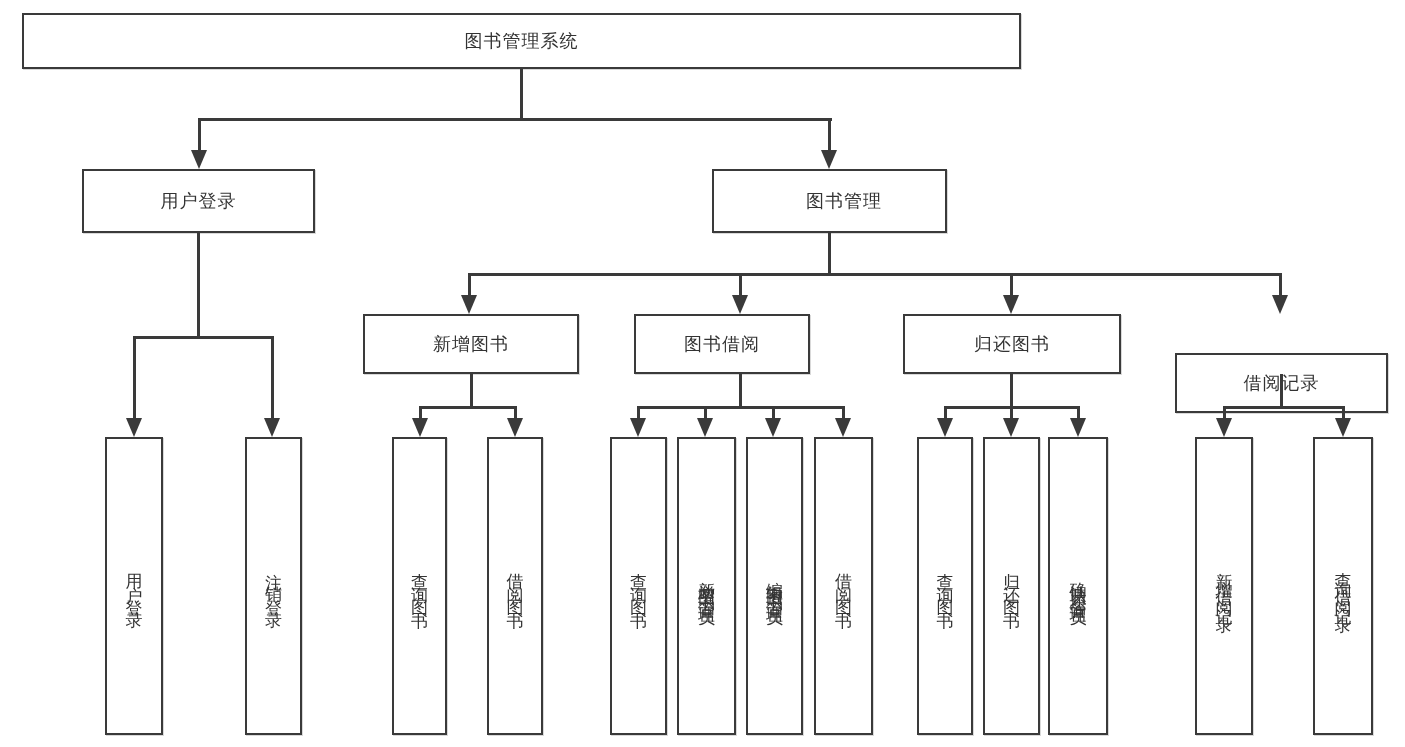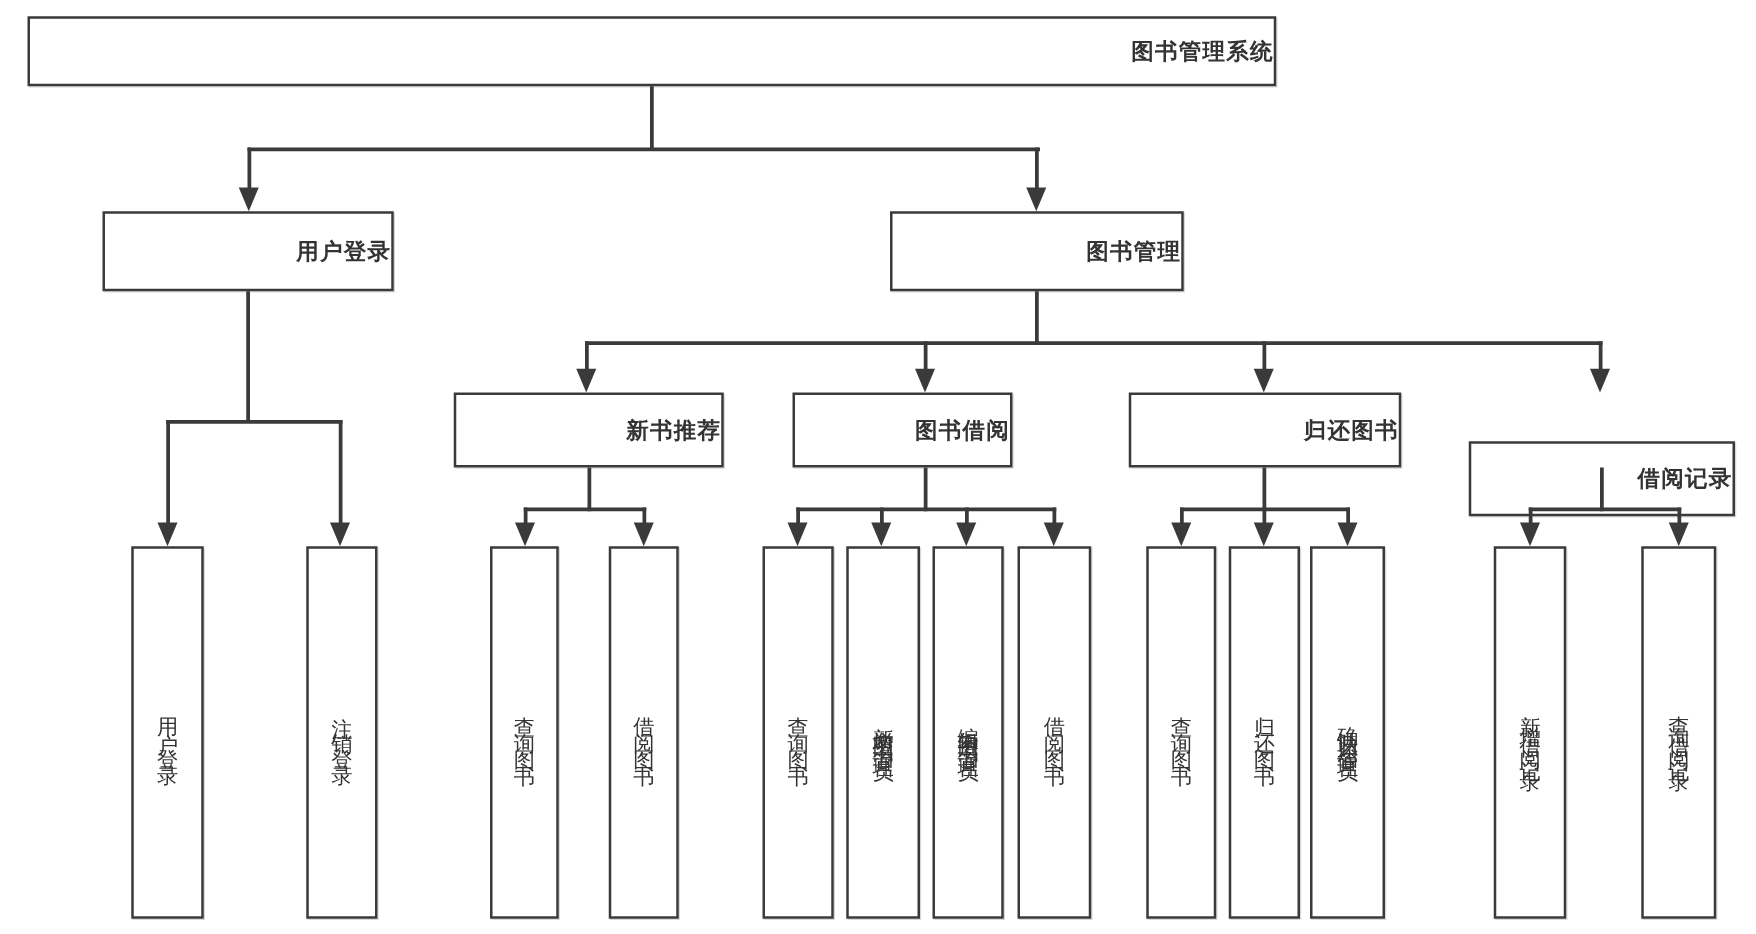--- a/index.html
+++ b/index.html
@@ -15,26 +15,25 @@
     background: #ffffff;
     overflow: hidden;
   }
   .hbox {
     position: absolute;
     box-sizing: border-box;
     border: 2px solid #3a3a3a;
     background: #ffffff;
     display: flex;
     align-items: center;
-    justify-content: flex-end;
+    justify-content: center;
     color: #333333;
     font-size: 18px;
     letter-spacing: 1px;
     box-shadow: 1px 1px 0 rgba(0,0,0,0.15);
-    font-weight: bold;
   }
   .vbox {
     position: absolute;
     box-sizing: border-box;
     border: 2px solid #3a3a3a;
     background: #ffffff;
     display: flex;
     align-items: center;
     justify-content: center;
     color: #333333;
@@ -112,21 +111,21 @@
   <div class="vline" style="left:468px; top:273px; height:23px;"></div>
   <div class="arrow" style="left:461px; top:295px;"></div>
   <div class="vline" style="left:739px; top:273px; height:23px;"></div>
   <div class="arrow" style="left:732px; top:295px;"></div>
   <div class="vline" style="left:1010px; top:273px; height:23px;"></div>
   <div class="arrow" style="left:1003px; top:295px;"></div>
   <div class="vline" style="left:1279px; top:273px; height:23px;"></div>
   <div class="arrow" style="left:1272px; top:295px;"></div>
 
   <div class="hbox" style="left:363px; top:314px; width:216px; height:60px;">
-    <span>新书推荐</span>
+    <span>新增图书</span>
   </div>
   <div class="hbox" style="left:634px; top:314px; width:176px; height:60px;">
     <span>图书借阅</span>
   </div>
   <div class="hbox" style="left:903px; top:314px; width:218px; height:60px;">
     <span>归还图书</span>
   </div>
   <div class="hbox" style="left:1175px; top:314px; width:213px; height:60px;margin-top:39px;">
     <span>借阅记录</span>
   </div>

